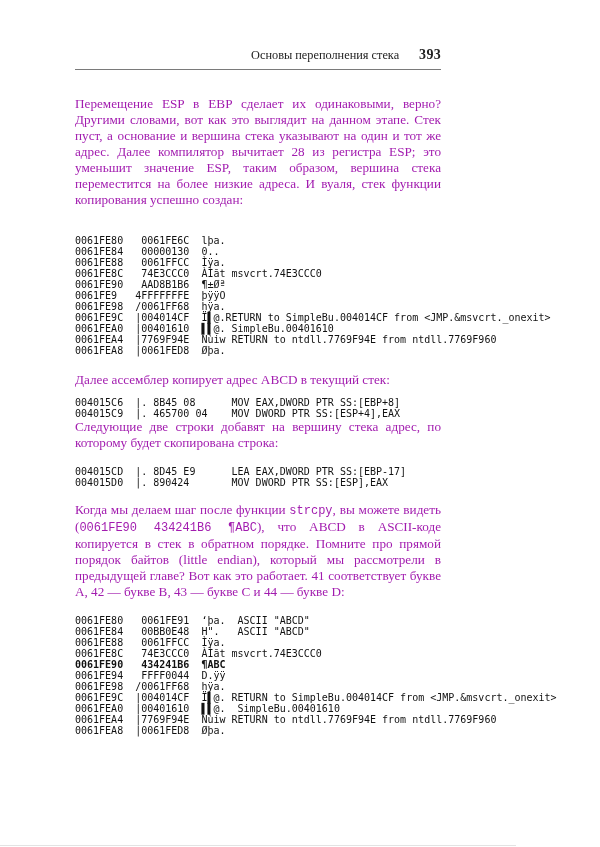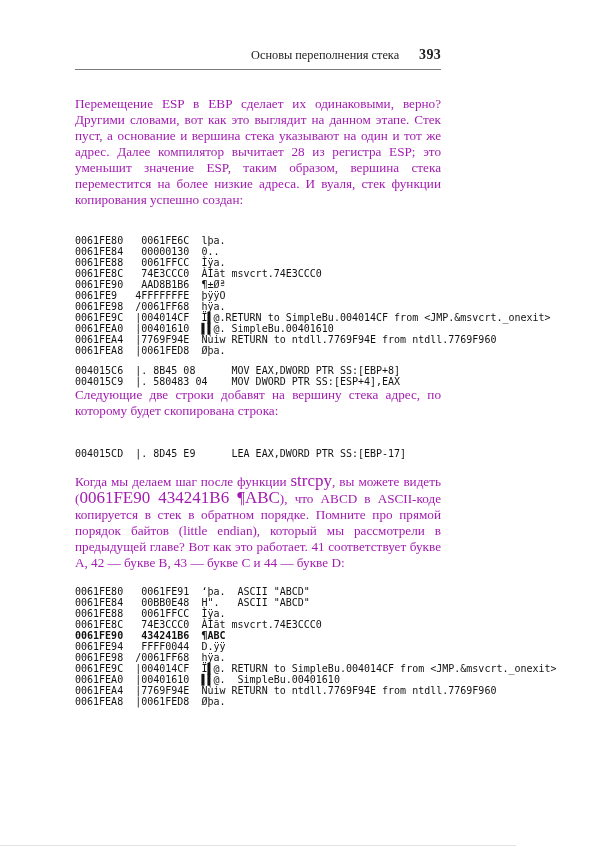--- a/index.html
+++ b/index.html
@@ -40,33 +40,33 @@
     font-size: 13.2px;
     line-height: 16px;
     text-align: justify;
     color: #a21caf;
   }
   .para-1 { margin-top: 26px; }
   .para-2 { margin-top: 16px; }
   .para-3 { }
   .para-4 { margin-top: 14px; }
   .inline-code {
-    font-family: Liberation Serif, serif;
-    font-size: 17px;
+    font-family: Liberation Mono, monospace;
+    font-size: 12px;
   }
   
   .code {
     font-family: "DejaVu Sans Mono", "Liberation Mono", monospace;
     font-size: 10px;
     line-height: 11px;
     color: #111;
   }
   .code-1 { margin-top: 27px; }
   .code-2 { margin-top: 9px; }
-  .code-3 { margin-top: 29px; }
+  .code-3 { margin-top: 15px; }
   .code-4 { margin-top: 15px; }
   .code-line { white-space: pre; }
   .code-line.bold { font-weight: bold; }
   
   .page-edge {
     position: absolute;
     left: 0; right: 0; bottom: 1px;
     border-top: 1px solid #e3e3e3;
   }
 </style>
@@ -81,26 +81,27 @@
   </header>
 
   <div class="rule"></div>
 
   <main>
 
     <p class="para para-1">Перемещение ESP в EBP сделает их одинаковыми, верно? Другими словами, вот как это выглядит на данном этапе. Стек пуст, а основание и вершина стека указывают на один и тот же адрес. Далее компилятор вычитает 28 из регистра ESP; это уменьшит значение ESP, таким образом, вершина стека переместится на более низкие адреса. И вуаля, стек функции копирования успешно создан:</p>
 
     <pre class="code code-1"><div class="code-line">0061FE80   0061FE6C  lþa.</div><div class="code-line">0061FE84   00000130  0..</div><div class="code-line">0061FE88   0061FFCC  Ìÿa.</div><div class="code-line">0061FE8C   74E3CCC0  ÀÌãt msvcrt.74E3CCC0</div><div class="code-line">0061FE90   AAD8B1B6  ¶±Øª</div><div class="code-line">0061FE9   4FFFFFFFE  þÿÿO</div><div class="code-line">0061FE98  /0061FF68  hÿa.</div><div class="code-line">0061FE9C  |004014CF  Ï▌@.RETURN to SimpleBu.004014CF from &lt;JMP.&amp;msvcrt._onexit&gt;</div><div class="code-line">0061FEA0  |00401610  ▌▌@. SimpleBu.00401610</div><div class="code-line">0061FEA4  |7769F94E  Nùiw RETURN to ntdll.7769F94E from ntdll.7769F960</div><div class="code-line">0061FEA8  |0061FED8  Øþa.</div></pre>
 
+    <p class="para para-2">Далее ассемблер копирует адрес ABCD в текущий стек:</p>
 
-    <pre class="code code-2"><div class="code-line">004015C6  |. 8B45 08      MOV EAX,DWORD PTR SS:[EBP+8]</div><div class="code-line">004015C9  |. 580483 04    MOV DWORD PTR SS:[ESP+4],EAX</div></pre>
+    <pre class="code code-2"><div class="code-line">004015C6  |. 8B45 08      MOV EAX,DWORD PTR SS:[EBP+8]</div><div class="code-line">004015C9  |. 465700 04    MOV DWORD PTR SS:[ESP+4],EAX</div></pre>
 
     <p class="para para-3">Следующие две строки добавят на вершину стека адрес, по которому будет скопирована строка:</p>
 
-    <pre class="code code-3"><div class="code-line">004015CD  |. 8D45 E9      LEA EAX,DWORD PTR SS:[EBP-17]</div></pre>
+    <pre class="code code-3"><div class="code-line">004015CD  |. 8D45 E9      LEA EAX,DWORD PTR SS:[EBP-17]</div><div class="code-line">004015D0  |. 890424       MOV DWORD PTR SS:[ESP],EAX</div></pre>
 
     <p class="para para-4"><span>Когда мы делаем шаг после функции </span><span class="inline-code">strcpy</span><span>, вы можете видеть (</span><span class="inline-code">0061FE90 434241B6 ¶ABC</span><span>), что ABCD в ASCII-коде копируется в стек в обратном порядке. Помните про прямой порядок байтов (little endian), который мы рассмотрели в предыдущей главе? Вот как это работает. 41 соответствует букве A, 42 — букве B, 43 — букве C и 44 — букве D:</span></p>
 
     <pre class="code code-4"><div class="code-line">0061FE80   0061FE91  ‘þa.  ASCII "ABCD"</div><div class="code-line">0061FE84   00BB0E48  H".   ASCII "ABCD"</div><div class="code-line">0061FE88   0061FFCC  Ìÿa.</div><div class="code-line">0061FE8C   74E3CCC0  ÀÌãt msvcrt.74E3CCC0</div><div class="code-line bold">0061FE90   434241B6  ¶ABC</div><div class="code-line">0061FE94   FFFF0044  D.ÿÿ</div><div class="code-line">0061FE98  /0061FF68  hÿa.</div><div class="code-line">0061FE9C  |004014CF  Ï▌@. RETURN to SimpleBu.004014CF from &lt;JMP.&amp;msvcrt._onexit&gt;</div><div class="code-line">0061FEA0  |00401610  ▌▌@.  SimpleBu.00401610</div><div class="code-line">0061FEA4  |7769F94E  Nùiw RETURN to ntdll.7769F94E from ntdll.7769F960</div><div class="code-line">0061FEA8  |0061FED8  Øþa.</div></pre>
 
   </main>
 
   <div class="page-edge"></div>
 </div>
 

